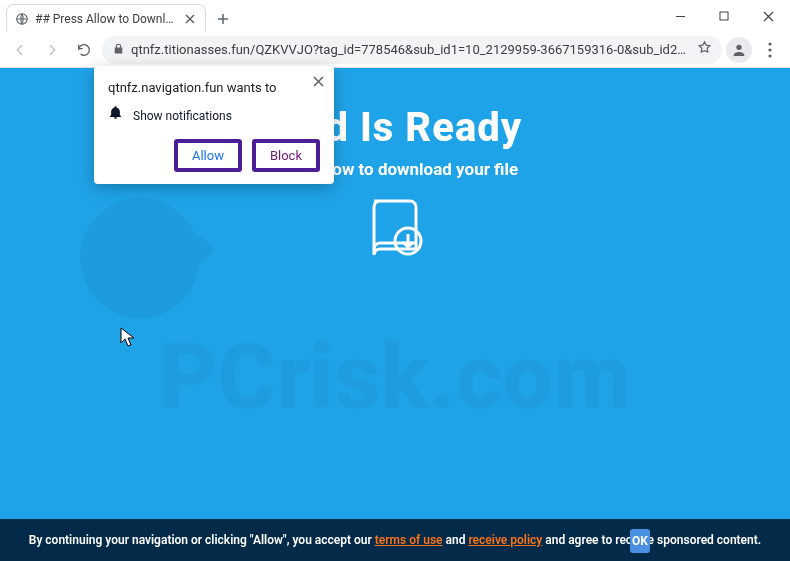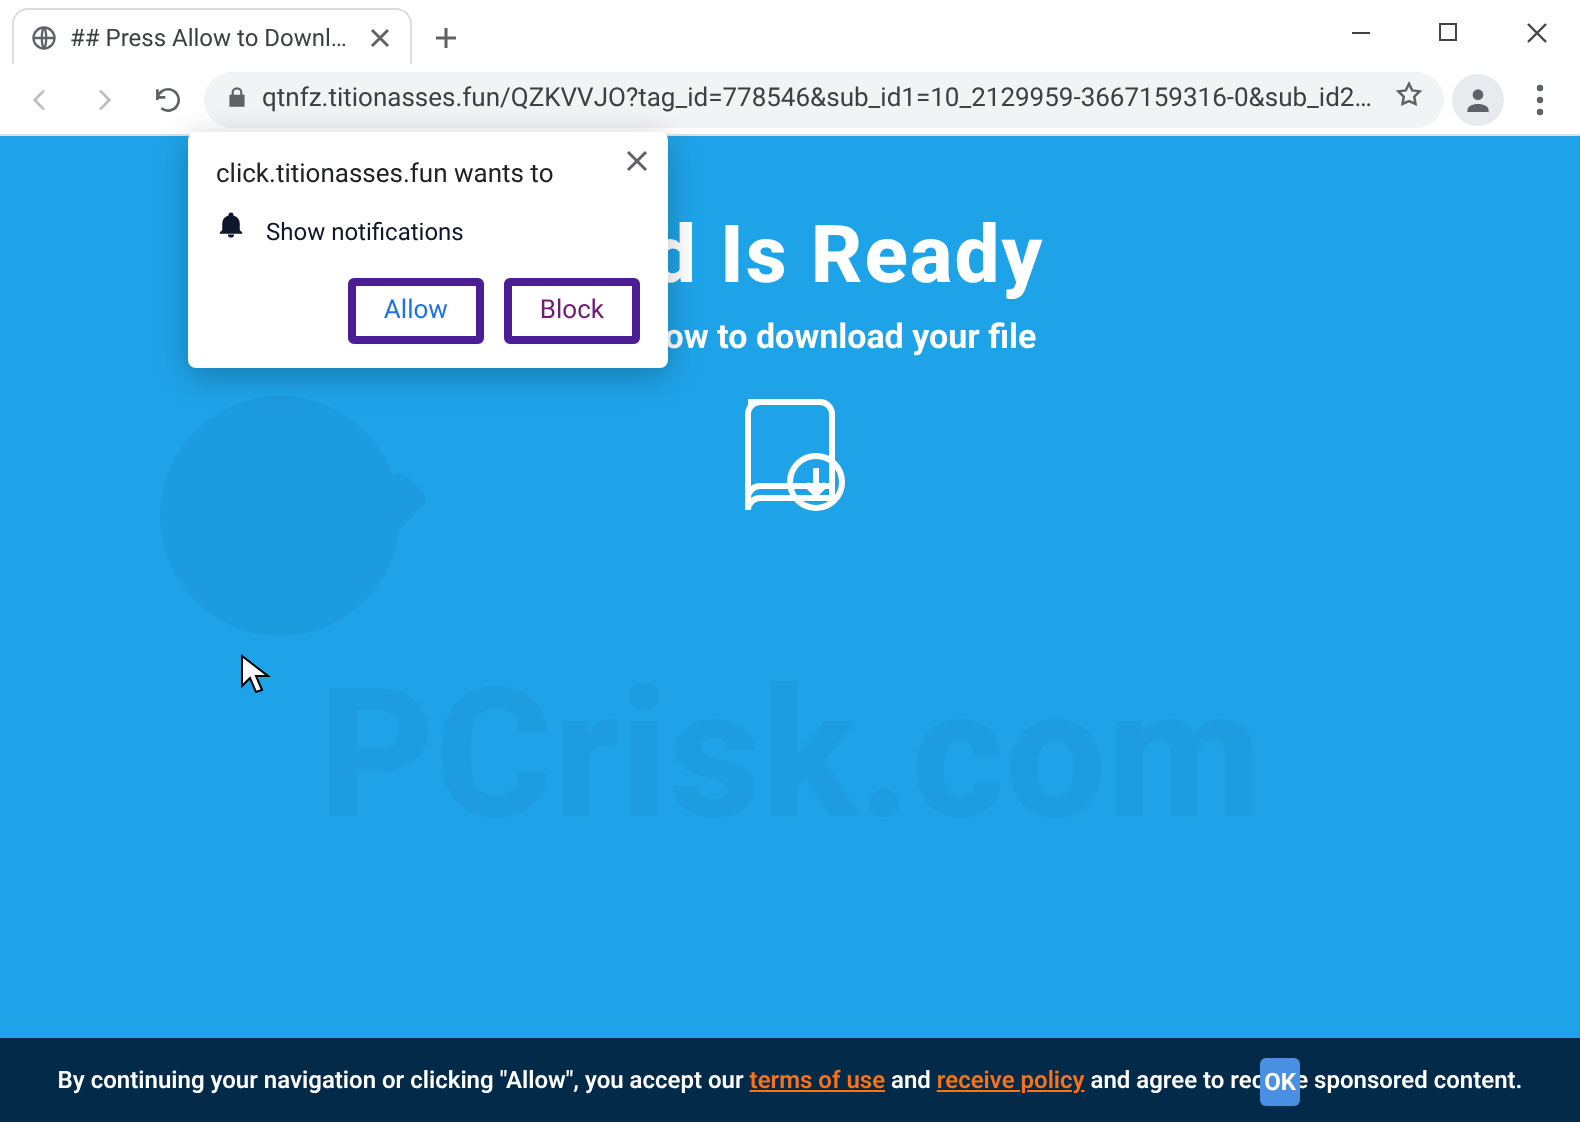--- a/index.html
+++ b/index.html
@@ -164,21 +164,21 @@
       <path d="M1 1l0 15 4-4 3 7 3-1-3-7 6 0z" fill="#fff" stroke="#000" stroke-width="1"></path>
     </svg>
 </div>
 
 <div class="notif">
   <span class="notif-close">
     <svg width="11" height="11" viewBox="0 0 11 11" stroke="currentColor" stroke-width="1.5">
         <path d="M1 1l9 9M10 1l-9 9"></path>
       </svg>
   </span>
-  <div class="notif-title">click.titionasses.fun wants to</div>
+  <div class="notif-title">qtnfz.navigation.fun wants to</div>
   <div class="notif-row">
     <span><svg width="15" height="15" viewBox="0 0 24 24" fill="currentColor">
           <path d="M12 22a2.5 2.5 0 0 0 2.5-2.5h-5A2.5 2.5 0 0 0 12 22zm7-6v-5a7 7 0 0 0-5-6.7V4a2 2 0 1 0-4 0v.3A7 7 0 0 0 5 11v5l-2 2v1h18v-1l-2-2z"></path>
         </svg></span>
     <span>Show notifications</span>
   </div>
   <div class="notif-actions">
     <button class="nbtn">Allow</button>
     <button class="nbtn block">Block</button>
   </div>

